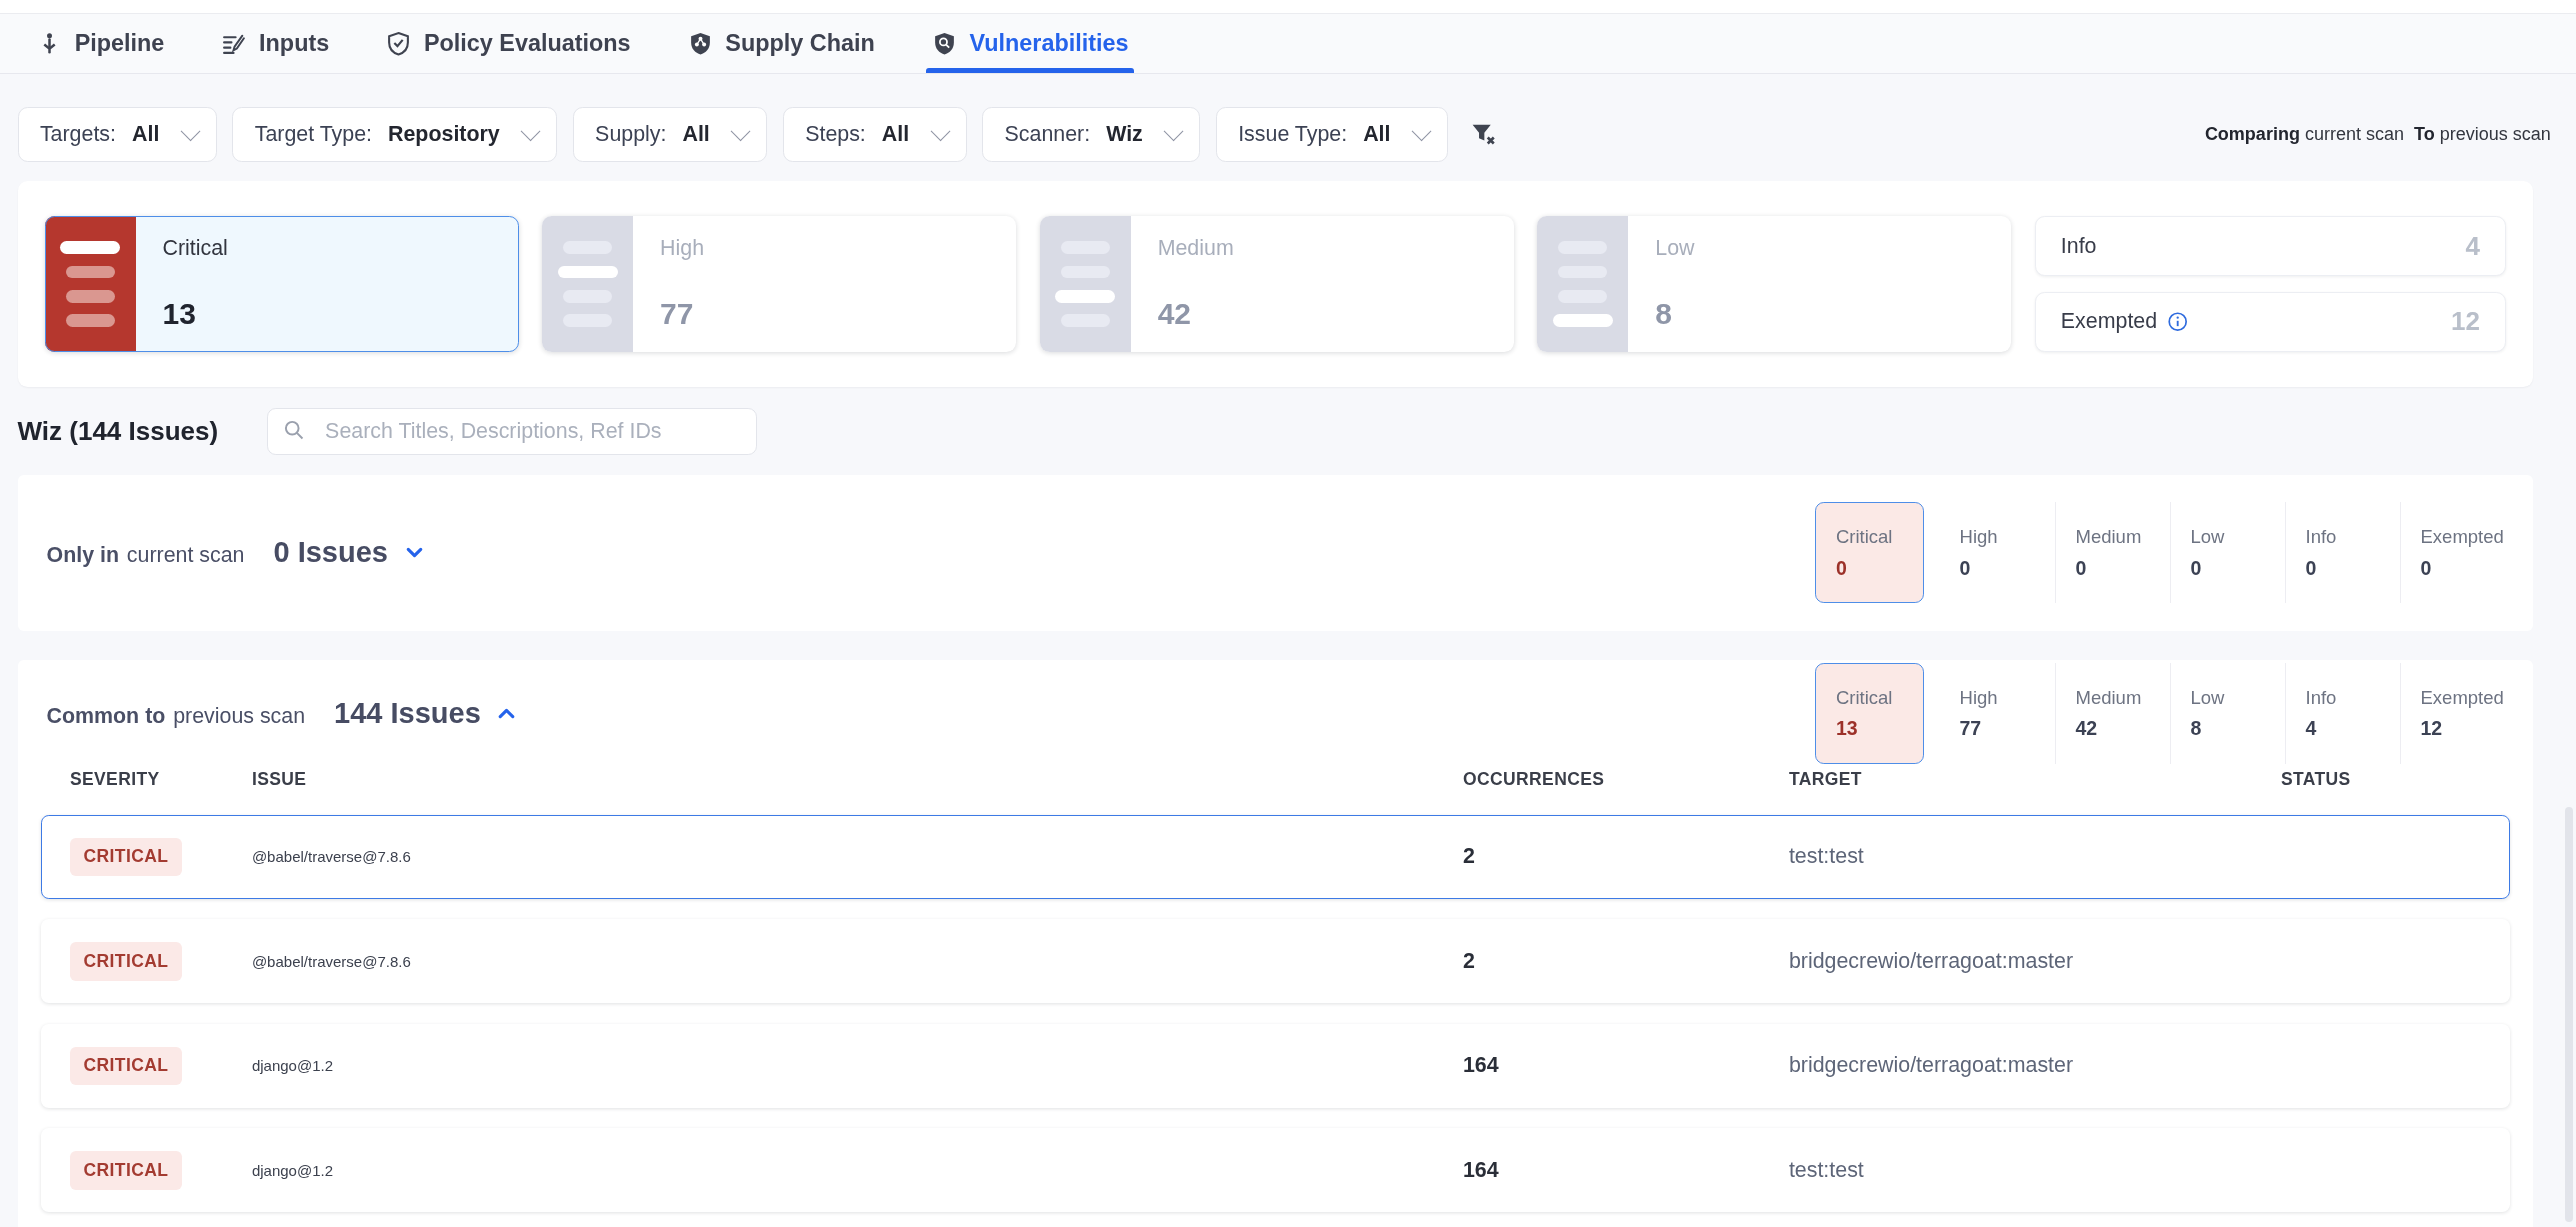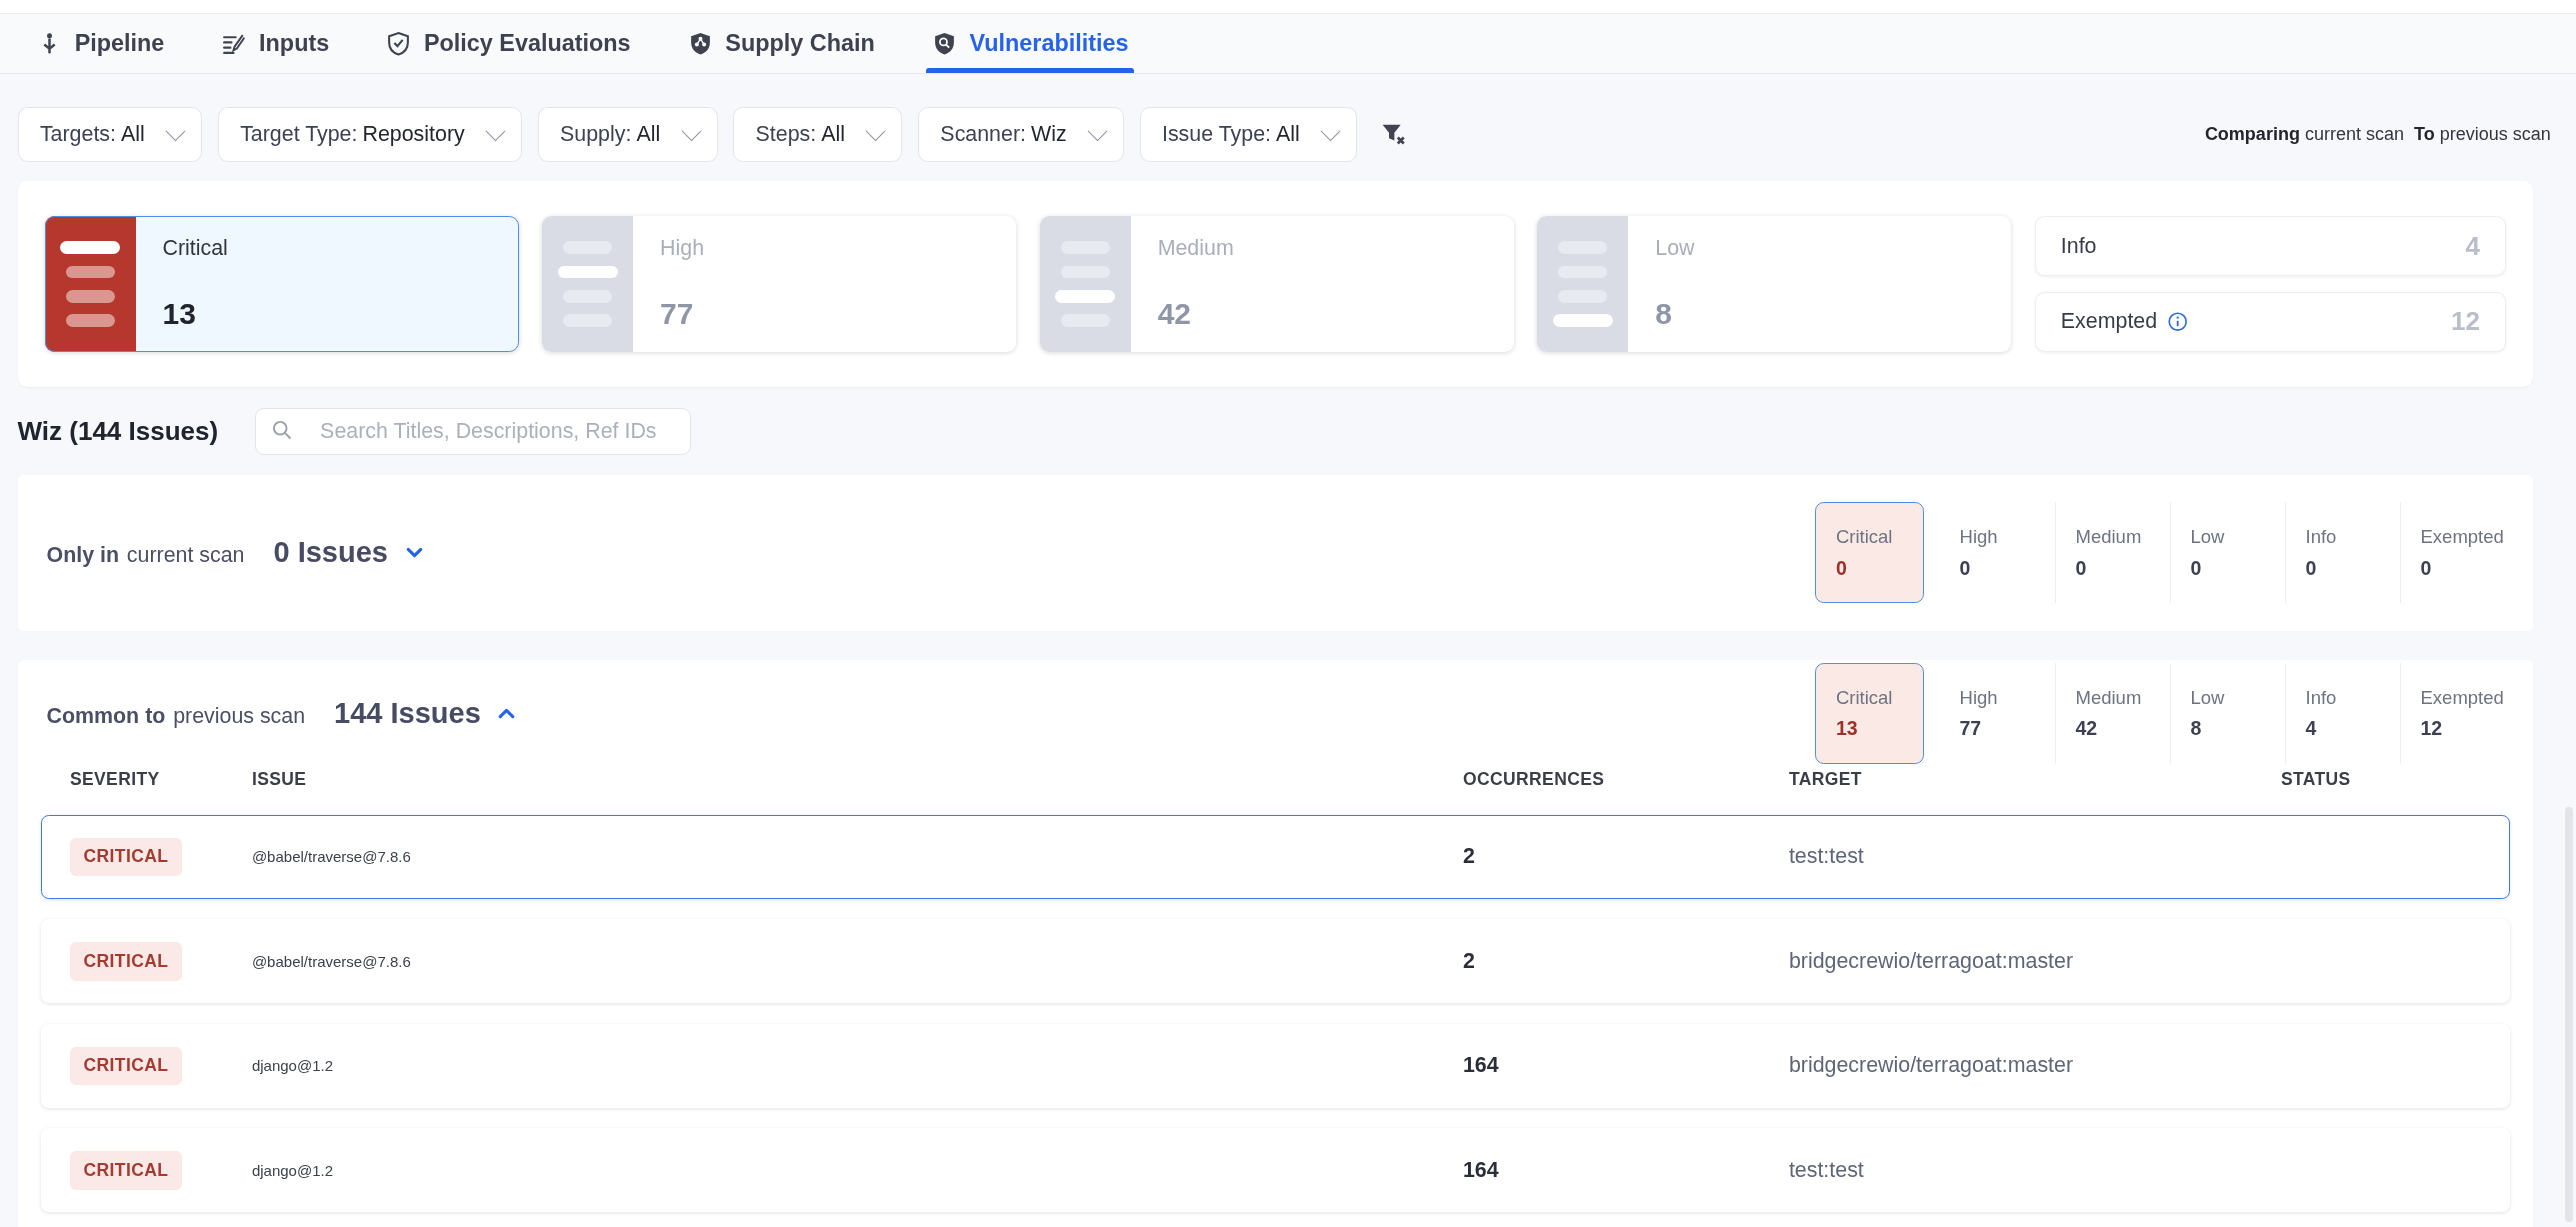--- a/index.html
+++ b/index.html
@@ -28,21 +28,21 @@
     content:""; position:absolute; left:-5.8px; right:-5.8px; bottom:0;
     height:4.9px; background:#2563eb; border-radius:2.9px 2.9px 0 0;
   }
   
   .filter-row { display:flex; align-items:center; gap:15.6px; margin:33px 17.5px 0 17.5px; }
   .chip {
     height:55px; background:#ffffff; border:1px solid #e3e5eb; border-radius:9.7px;
     display:flex; align-items:center; padding:0 21.4px; font-size:21.4px; color:#3c4254;
     cursor:pointer; white-space:nowrap;
   }
-  .chip .val { font-weight:400; margin-left:5px; color:#23262f; }
+  .chip .val { font-weight:700; margin-left:16px; color:#23262f; }
   .chev { margin-left:21.4px; width:13.6px; height:13.6px; border-right:1.9px solid #8e93a3; border-bottom:1.9px solid #8e93a3; transform:rotate(45deg) translateY(-3.9px); }
   .clear-filter { margin-left:5.8px; cursor:pointer; display:flex; align-items:center; }
   .clear-filter svg { width:29px; height:29px; }
   .comparing { margin-left:auto; font-size:18px; color:#23262f; padding-right:7.8px; white-space:nowrap; }
   .comparing b { font-weight:700; }
   .comparing span.plain { font-weight:400; color:#33363f; }
   
   .cards-panel {
     margin:19.5px 43px 0 17.5px; background:#ffffff; border-radius:9.7px;
     padding:35px 27px; display:flex; gap:23.4px; align-items:flex-start;
@@ -72,22 +72,22 @@
     box-shadow:0 1px 2.9px rgba(20,24,40,0.07);
     display:flex; align-items:center; padding:0 25px; font-size:21.4px; color:#383c49; cursor:pointer;
   }
   .side-card .count { margin-left:auto; font-size:26px; font-weight:700; color:#b9bfca; }
   .info-icon { margin-left:9.7px; display:flex; }
   .info-icon svg { width:21.4px; height:21.4px; }
   
   .scanner-row { display:flex; align-items:center; gap:37px; margin:21.4px 17.5px 0 17.5px; height:47px; }
   .scanner-title { font-size:26px; font-weight:700; color:#20242e; white-space:nowrap; }
   .search-box {
-    width:436px; height:47px; background:#ffffff; border:1px solid #e3e5eb; border-radius:8.8px;
-    display:flex; align-items:center; padding:0 13.6px; gap:27px;
+    width:490px; height:47px; background:#ffffff; border:1px solid #e3e5eb; border-radius:8.8px;
+    display:flex; align-items:center; padding:0 13.6px; gap:20px;margin-left:12px;
   }
   .search-box svg { width:23.4px; height:23.4px; flex:none; }
   .search-box input {
     border:none; outline:none; flex:1; font-size:21.4px; color:#32353f;
     font-family:"Liberation Sans", sans-serif; background:transparent;
   }
   .search-box input::placeholder { color:#aab0bc; }
   
   .band { background:#ffffff; margin:0 43px 0 17.5px; border-radius:5.8px; }
   .band-1 { margin-top:19.5px; height:156px; display:flex; align-items:center; }

